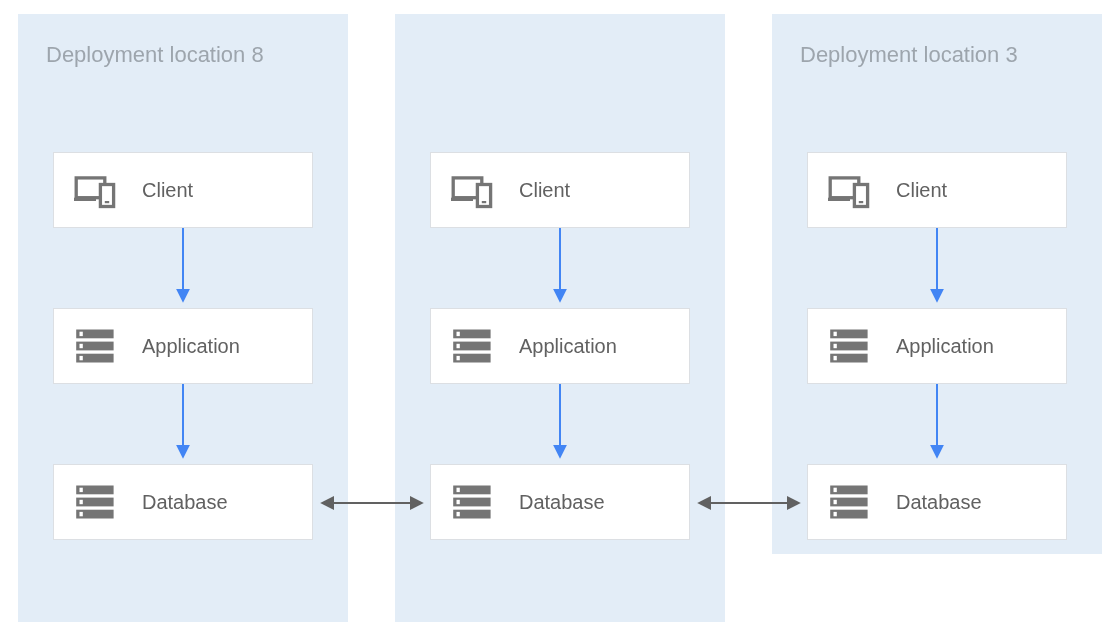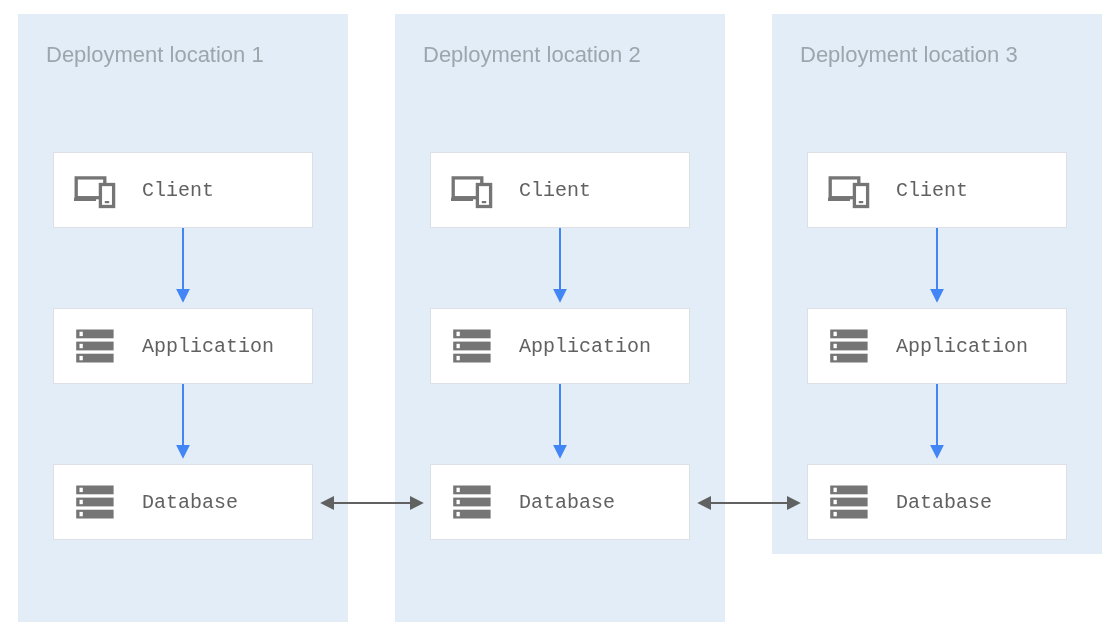--- a/index.html
+++ b/index.html
@@ -26,21 +26,20 @@
   }
   .node {
     position: absolute;
     width: 260px;
     height: 76px;
     background: #ffffff;
     border: 1px solid #dcdfe3;
     box-sizing: border-box;
     display: flex;
     align-items: center;
-    font-family: Liberation Mono, monospace;
   }
   .node .icon {
     width: 44px;
     height: 40px;
     margin-left: 20px;
     flex: 0 0 auto;
   }
   .node .label {
     margin-left: 24px;
     font-size: 20px;
@@ -80,21 +79,21 @@
     <marker id="arrow-blue" viewBox="0 0 10 10" refX="8" refY="5" markerWidth="7" markerHeight="7" orient="auto-start-reverse">
       <path d="M 0 0 L 10 5 L 0 10 z" fill="#4285f4"></path>
     </marker>
     <marker id="arrow-gray" viewBox="0 0 10 10" refX="8" refY="5" markerWidth="7" markerHeight="7" orient="auto-start-reverse">
       <path d="M 0 0 L 10 5 L 0 10 z" fill="#616161"></path>
     </marker>
   </defs>
 </svg>
 
 <div class="panel" style="left:18px; top:14px; width:330px; height:608px;">
-  <div class="panel-title">Deployment location 1</div>
+  <div class="panel-title">Deployment location 8</div>
 
   <div class="node" style="left:35px; top:138px;">
     <span class="icon">
       <svg viewBox="0 0 40 34" width="44" height="40">
           <use href="#devices-icon"></use>
         </svg>
     </span>
     <span class="label">Client</span>
   </div>
 
@@ -118,21 +117,20 @@
 
   <svg class="connector" style="left:163px; top:214px; width:4px; height:80px;">
     <line x1="2" y1="0" x2="2" y2="72" stroke="#4285f4" stroke-width="2" marker-end="url(#arrow-blue)"></line>
   </svg>
   <svg class="connector" style="left:163px; top:370px; width:4px; height:80px;">
     <line x1="2" y1="0" x2="2" y2="72" stroke="#4285f4" stroke-width="2" marker-end="url(#arrow-blue)"></line>
   </svg>
 </div>
 
 <div class="panel" style="left:395px; top:14px; width:330px; height:608px;">
-  <div class="panel-title">Deployment location 2</div>
 
   <div class="node" style="left:35px; top:138px;">
     <span class="icon">
       <svg viewBox="0 0 40 34" width="44" height="40">
           <use href="#devices-icon"></use>
         </svg>
     </span>
     <span class="label">Client</span>
   </div>
 

